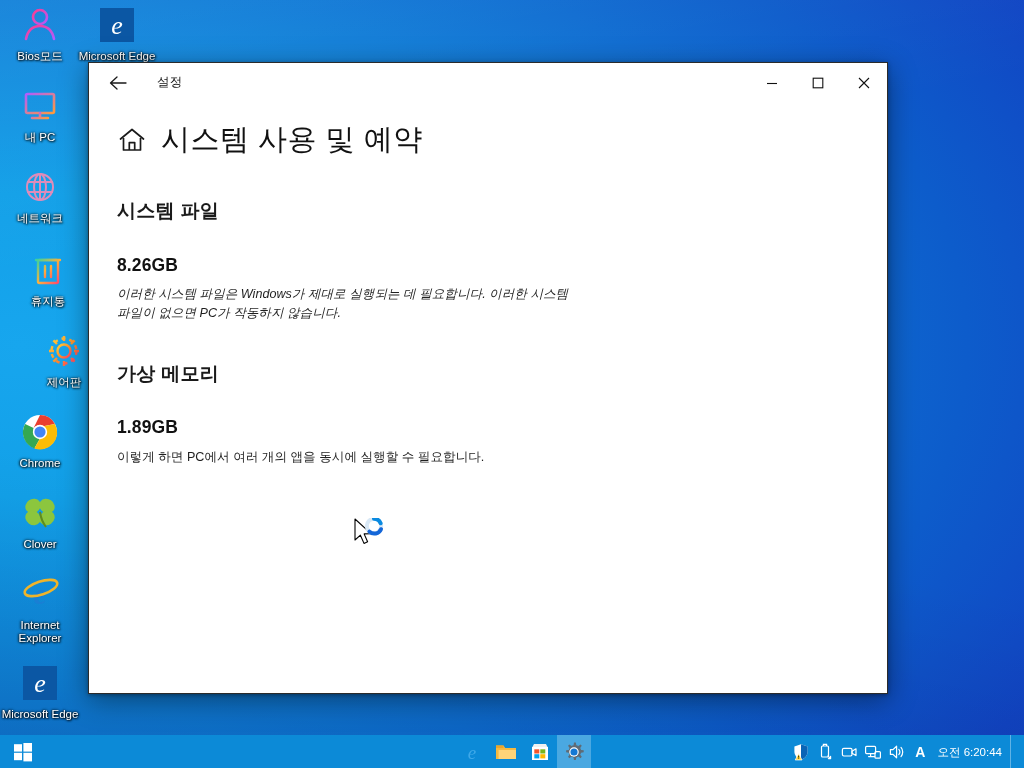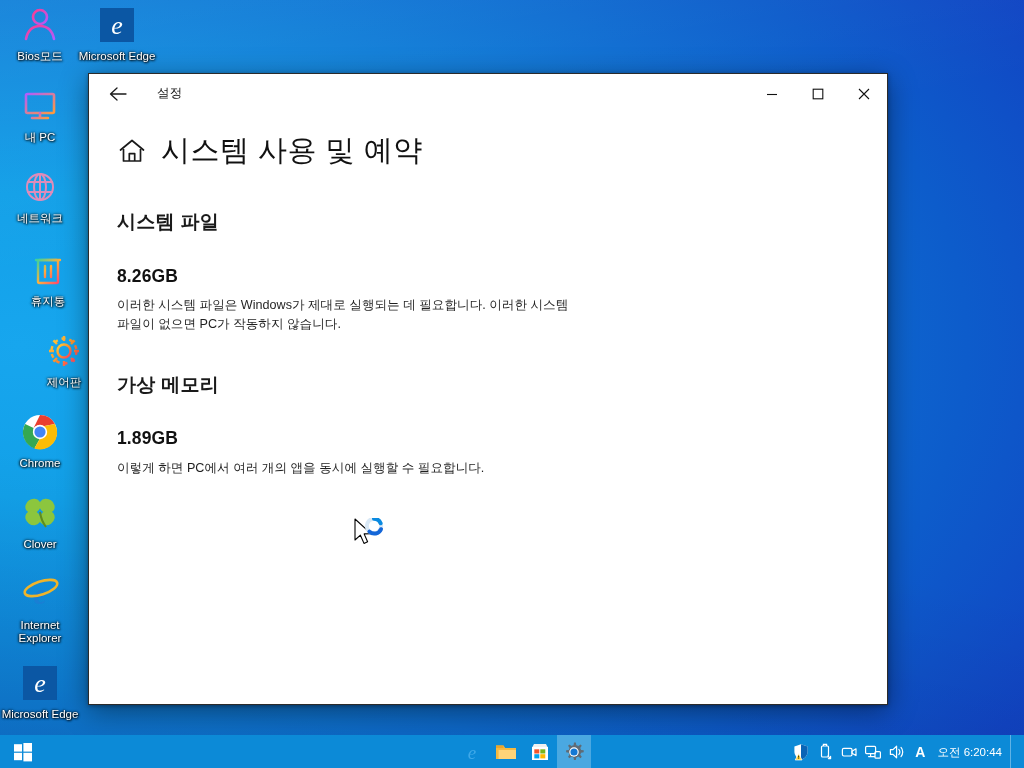--- a/index.html
+++ b/index.html
@@ -37,21 +37,21 @@
   }
   .dicon .dlabel{
     margin-top:2px;
     font-size:11.5px; line-height:13px; color:#ffffff; text-align:center;
     text-shadow:0 0 3px rgba(0,0,0,.95),1px 1px 2px rgba(0,0,0,.85),-1px 0 2px rgba(0,0,0,.6);
     word-break:keep-all;
   }
 
   
   #settings-window{
-    position:absolute; left:88px; top:73px; width:800px; height:632px;
+    position:absolute; left:88px; top:62px; width:800px; height:632px;
     background:#ffffff;
     border:1px solid #2b2b2b;
     box-shadow:0 6px 26px rgba(0,0,0,.42), 0 1px 4px rgba(0,0,0,.35);
     display:flex; flex-direction:column;
   }
   #titlebar{
     height:39px; flex:0 0 39px;
     display:flex; align-items:center;
     background:#ffffff;
     position:relative;
@@ -85,21 +85,21 @@
   }
   .value{
     font-size:17.5px; font-weight:600; color:#111; letter-spacing:.1px;
   }
   .desc{
     font-size:12.6px; line-height:19px; color:#1f1f1f; max-width:452px;
   }
 
   #sec-sysfiles{ margin-top:38px; }
   #sysfiles-value{ margin-top:31px; }
-  #sysfiles-desc{ margin-top:9px; }
+  #sysfiles-desc{ margin-top:9px;font-style:italic; }
   #sec-vmem{ margin-top:38px; }
   #vmem-value{ margin-top:30px; }
   #vmem-desc{ margin-top:10px; }
 
   
   #cursor{ position:absolute; left:352px; top:518px; width:40px; height:34px; pointer-events:none; }
 
   
   #taskbar{
     position:absolute; left:0; bottom:0; width:1024px; height:33px;

